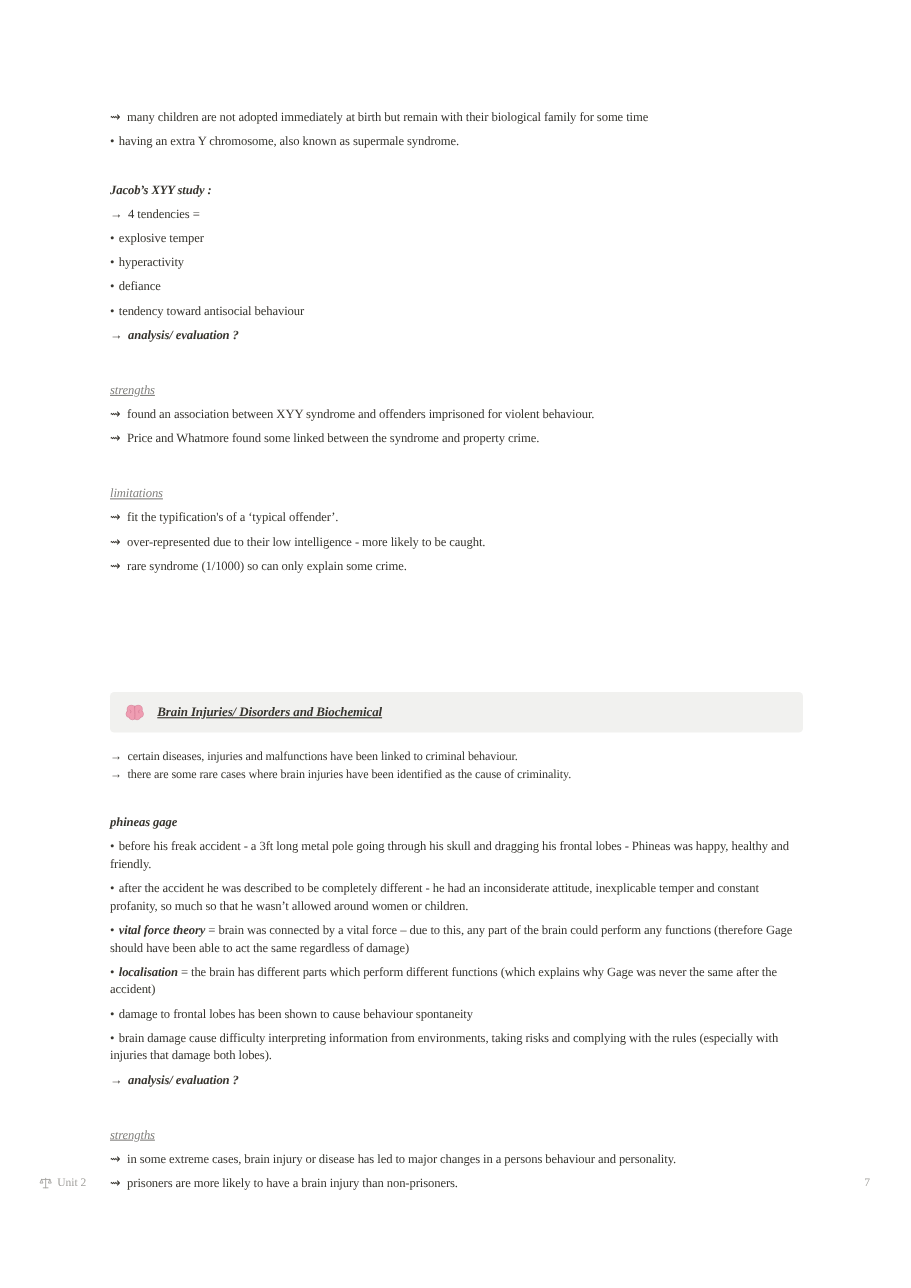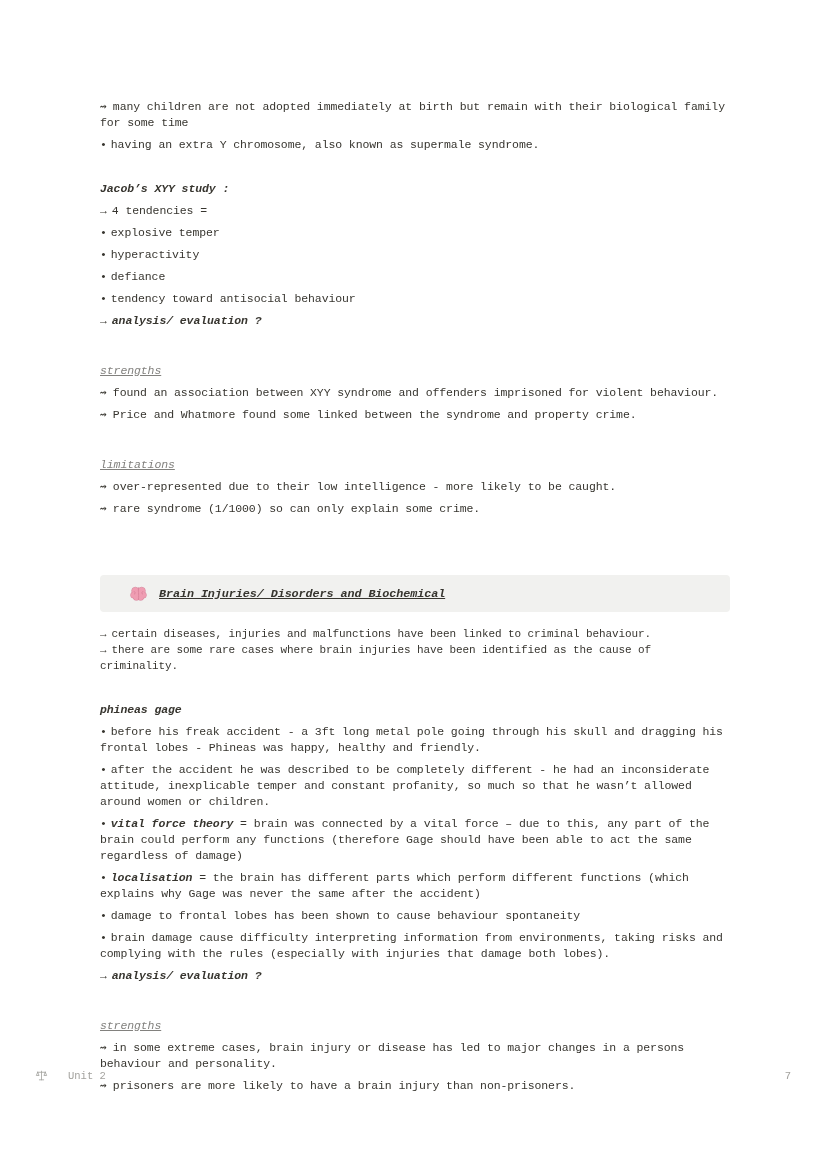--- a/index.html
+++ b/index.html
@@ -1,20 +1,20 @@
 <!DOCTYPE html>
 <html><head>
 <meta charset="utf-8">
 <style>
   html,body { margin:0; padding:0; background:#ffffff; }
   .page {
     position:relative;
     width:828px; height:1119px;
     background:#ffffff;
-    font-family:Liberation Mono, monospace;
+    font-family:Liberation Serif, serif;
     color:#37352f;
     overflow:hidden;
     border-radius:27px;
   }
   .content {
     position:absolute;
     left:100px; top:96px;
     width:630px;
   }
   .blk {
@@ -33,40 +33,40 @@
   .heading { font-weight:700; font-style:italic; }
   .evh .txt { font-weight:700; font-style:italic; }
   .gray { color:#82817e; font-style:italic;margin-top:28px; }
   .gray .ul { text-decoration:underline; }
   .lead { font-weight:700; font-style:italic; }
   .mk { display:inline; }
   .bm { margin-right:4px; }
   .am { margin-right:5px; }
   .sqm { margin-right:6px; }
   .callout {
-    margin-top:55px;
+    margin-top:103px;
     background:#f1f1ef;
     border-radius:4px;
-    padding:9px 16px 9px 29px;
+    padding:9px 16px 9px 13px;
     display:flex; align-items:center;
   }
   .emoji { width:19px; height:19px; flex:0 0 auto; display:inline-flex; }
   .callout-title {
     margin-left:11px;
     font-size:11.8px; font-weight:700; font-style:italic;
     text-decoration:underline;
     letter-spacing:-0.1px;
   }
   .footer {
     position:absolute;
     left:35px; right:37px; bottom:36px;
     display:flex; justify-content:space-between; align-items:center;
     color:#a3a29e; font-size:10.5px; line-height:14px;
   }
-  .f-left { display:flex; align-items:flex-start; gap:20px; }
+  .f-left { display:flex; align-items:flex-start; gap:4px; }
   .f-icon { display:inline-flex; width:13px; height:13px; }
 </style>
 </head>
 <body>
 
 <div class="page">
   <main class="content">
 
     <p class="blk"><span class="mk sqm">⇝</span><span class="txt">many children are not adopted immediately at birth but remain with their biological family for some time</span></p>
 
@@ -83,20 +83,21 @@
 
     <p class="blk evh"><span class="mk am">→</span><span class="txt">analysis/ evaluation ?</span></p>
 
     <p class="blk gray"><span class="ul">strengths</span></p>
 
     <p class="blk"><span class="mk sqm">⇝</span><span class="txt">found an association between XYY syndrome and offenders imprisoned for violent behaviour.</span></p>
     <p class="blk"><span class="mk sqm">⇝</span><span class="txt">Price and Whatmore found some linked between the syndrome and property crime.</span></p>
 
     <p class="blk gray"><span class="ul">limitations</span></p>
 
+    <p class="blk"><span class="mk sqm">⇝</span><span class="txt">fit the typification's of a ‘typical offender’.</span></p>
     <p class="blk"><span class="mk sqm">⇝</span><span class="txt">over-represented due to their low intelligence - more likely to be caught.</span></p>
     <p class="blk"><span class="mk sqm">⇝</span><span class="txt">rare syndrome (1/1000) so can only explain some crime.</span></p>
 
     <div class="callout">
       <span class="emoji">
         <svg width="19" height="19" viewBox="0 0 36 36" xmlns="http://www.w3.org/2000/svg">
           <g fill="#ef9db2" stroke="#ce7890" stroke-width="1">
             <circle cx="12" cy="13" r="7"></circle>
             <circle cx="24" cy="13" r="7"></circle>
             <circle cx="9" cy="21" r="6"></circle>

